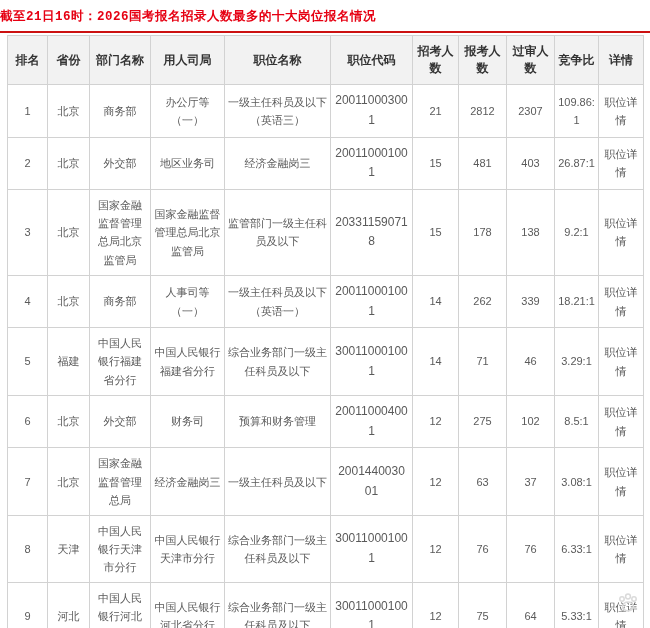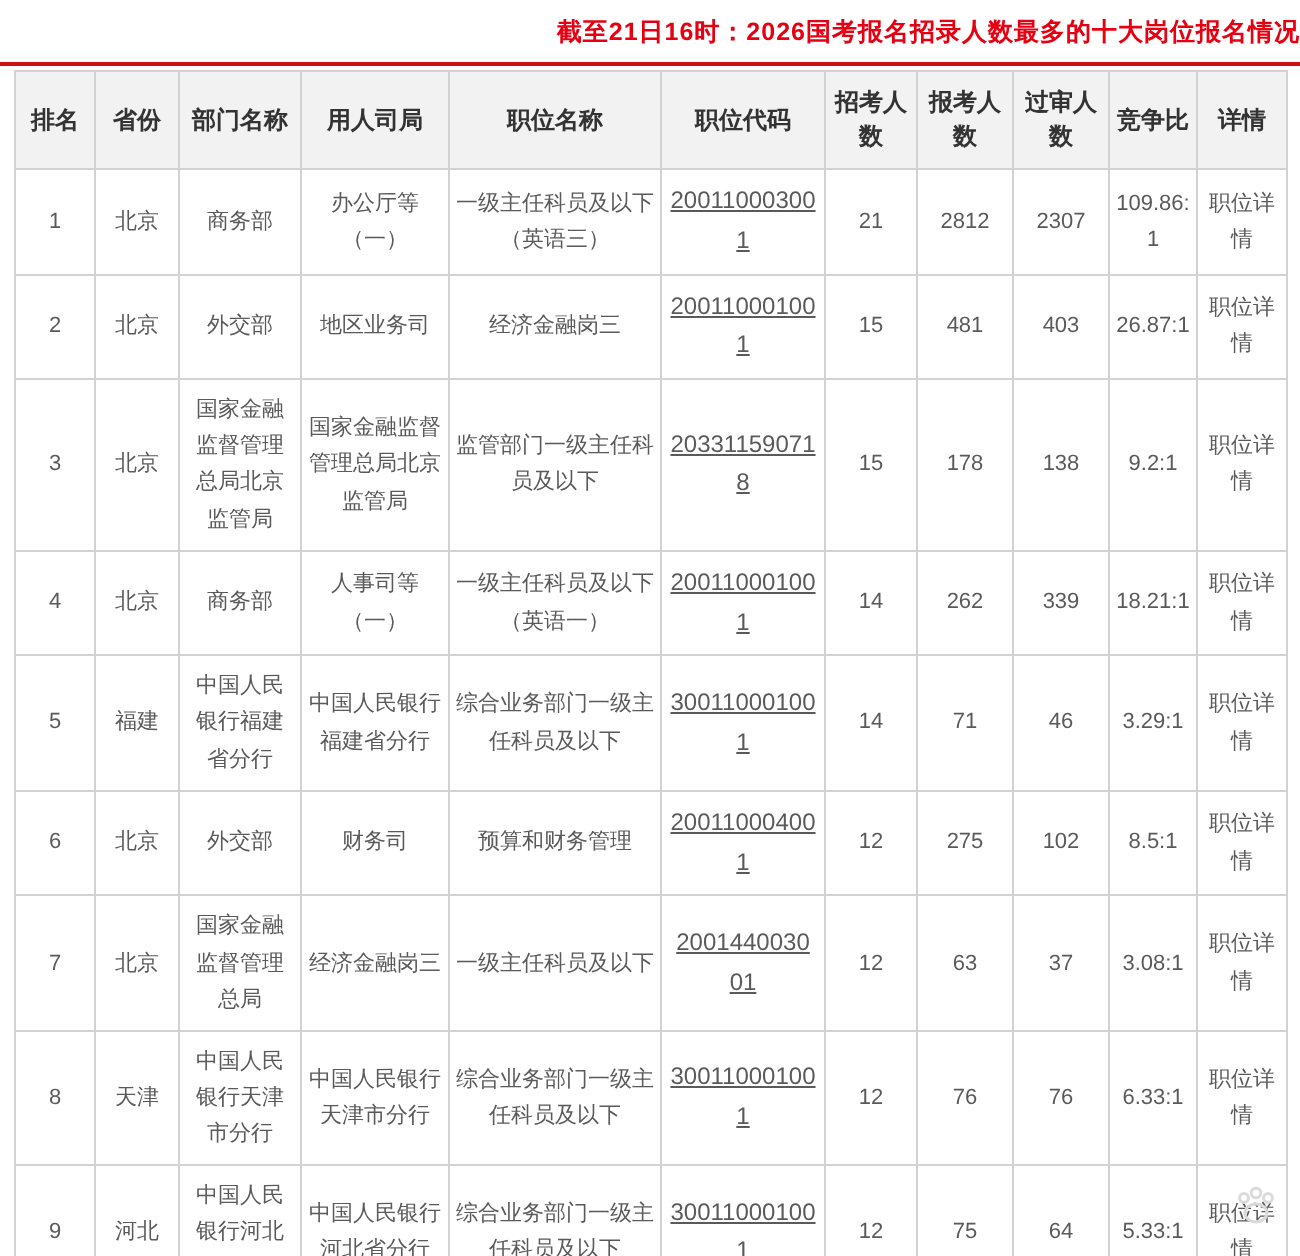--- a/index.html
+++ b/index.html
@@ -6,23 +6,24 @@
   html, body {
     width: 650px; height: 628px;
     background: #ffffff;
     font-family: "Liberation Sans", "DejaVu Sans", sans-serif;
     overflow: hidden;
     position: relative;
   }
   .title-bar {
     width: 650px;
     padding: 7px 0 6px 0;
-    text-align: right;
+    text-align: left;
     border-bottom: 2px solid #cc1111;
     background: #ffffff;
+    font-family: Liberation Mono, monospace;
   }
   .title-bar h1 {
     display: inline;
     font-size: 12.5px;
     font-weight: bold;
     color: #e60012;
     letter-spacing: 0.5px;
   }
   table.data-table {
     width: 636px;
@@ -43,21 +44,21 @@
     padding: 7px 1px;
     letter-spacing: 0px;
   }
   td {
     background: #ffffff;
     color: #5a5a5a;
     font-size: 11px;
     line-height: 1.65;
     padding: 6px 3px;
   }
-  td.c-code { word-break: break-all; font-size: 12px; padding: 6px 4px; text-decoration: underline; }
+  td.c-code { word-break: break-all; font-size: 12px; padding: 6px 4px; }
   td.c-ratio { word-break: break-all; font-size: 11px; }
   td.c-position, td.c-department, td.c-bureau { word-break: break-all; }
   td .detail-link {
     color: #5a5a5a;
     text-decoration: none;
     cursor: pointer;
   }
   
   col.w-rank { width: 40px; }
   col.w-province { width: 42px; }

